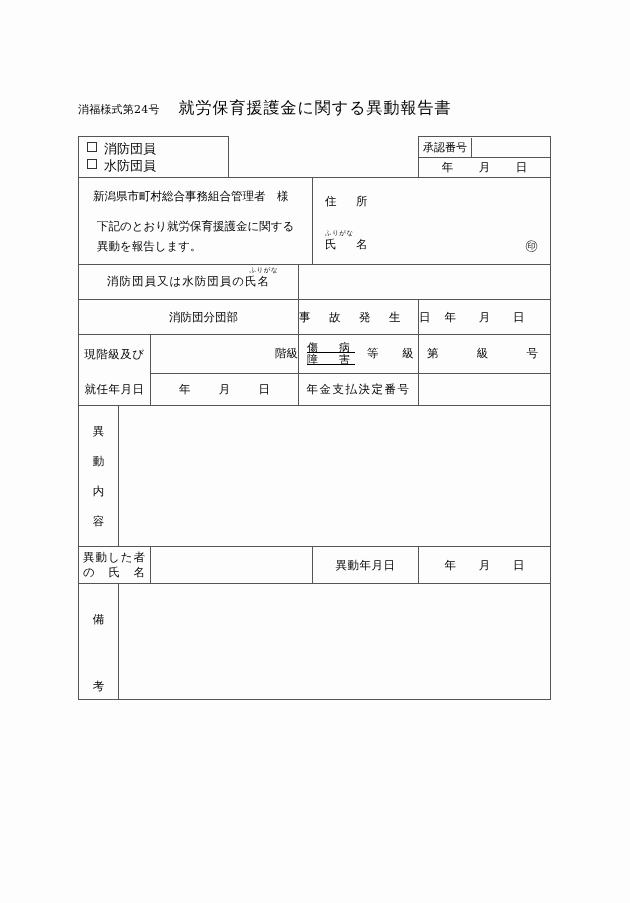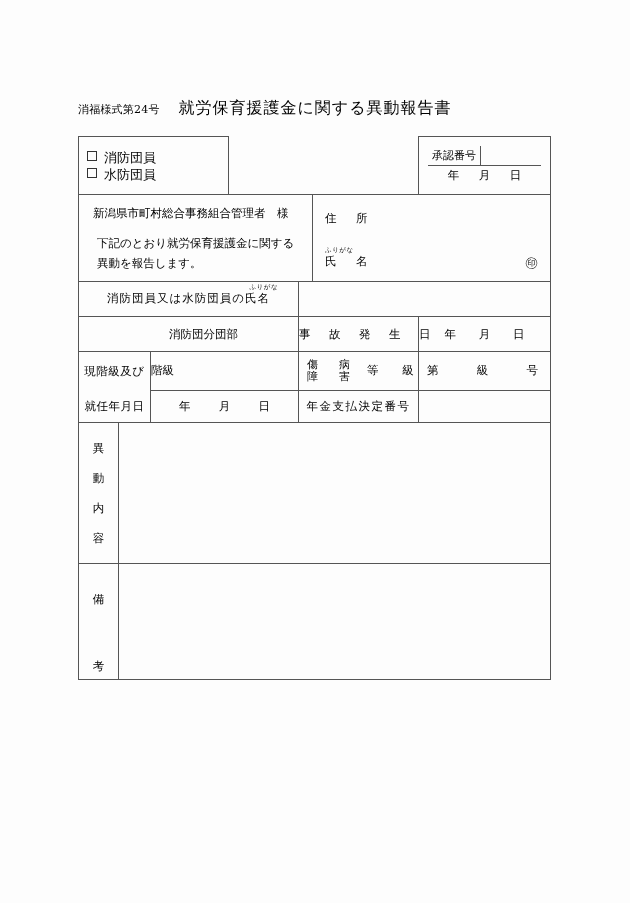--- a/index.html
+++ b/index.html
@@ -211,20 +211,21 @@
     align-items: center;
     padding: 2px 6px 2px 8px;
     white-space: nowrap;
   }
   .ruby-grade .stack {
     display: inline-block;
     line-height: 12px;
     font-size: 11px;
     letter-spacing: 5px;
     text-align: left;
+    text-decoration: underline;
   }
   .ruby-grade .tail {
     margin-left: 12px;
     letter-spacing: 10px;
   }
 
   
   .dkg {
     display: flex;
     justify-content: space-between;
@@ -250,21 +251,21 @@
   .vlabel-2 .c2 { margin-top: 52px; font-size: 11.5px; }
 
   .two-line-ctr {
     text-align: center;
     line-height: 15px;
     padding: 4px 4px;
     white-space: nowrap;
     letter-spacing: 1px;
   }
   .rank-lbl {
-    text-align: left;
+    text-align: right;
     padding: 4px 6px 4px 8px;
     white-space: nowrap;
   }
   .lbl-ctr-sm {
     text-align: center;
     padding: 4px 2px;
     white-space: nowrap;
     letter-spacing: 0.5px;
     font-size: 11.5px;
   }
@@ -301,21 +302,21 @@
         <tr>
       <td colspan="3" style="height:40px">
         <div class="chk-line">
           <span class="chk-box"></span><span>消防団員</span>
         </div>
         <div class="chk-line">
           <span class="chk-box"></span><span>水防団員</span>
         </div>
       </td>
       <td colspan="4" class="no-border"></td>
-      <td colspan="2" style="padding:9px">
+      <td colspan="2" style="padding:0">
         <table class="approval">
           <tbody>
                 <tr>
             <td class="ap-lbl">承認番号</td>
             <td class="ap-val"></td>
           </tr>
           <tr>
             <td class="ap-date" colspan="2">
               <div class="ymd" style="padding:0 10px">
                 <span>年</span>
@@ -421,20 +422,35 @@
     <tr>
       <td class="vlabel" style="height:140px">
         <div>異</div>
         <div>動</div>
         <div>内</div>
         <div>容</div>
       </td>
       <td colspan="8"></td>
     </tr>
 
+    <tr>
+      <td colspan="2" class="two-line-ctr" style="height:36px">
+        <div>異動した者</div>
+        <div>の　氏　名</div>
+      </td>
+      <td colspan="3"></td>
+      <td colspan="2" class="lbl-ctr-sm">異動年月日</td>
+      <td colspan="2">
+        <div class="ymd">
+          <span>年</span>
+          <span>月</span>
+          <span>日</span>
+        </div>
+      </td>
+    </tr>
 
     <tr>
       <td class="vlabel-2" style="height:115px">
         <div class="c1">備</div>
         <div class="c2">考</div>
       </td>
       <td colspan="8"></td>
     </tr>
 
   </tbody>

